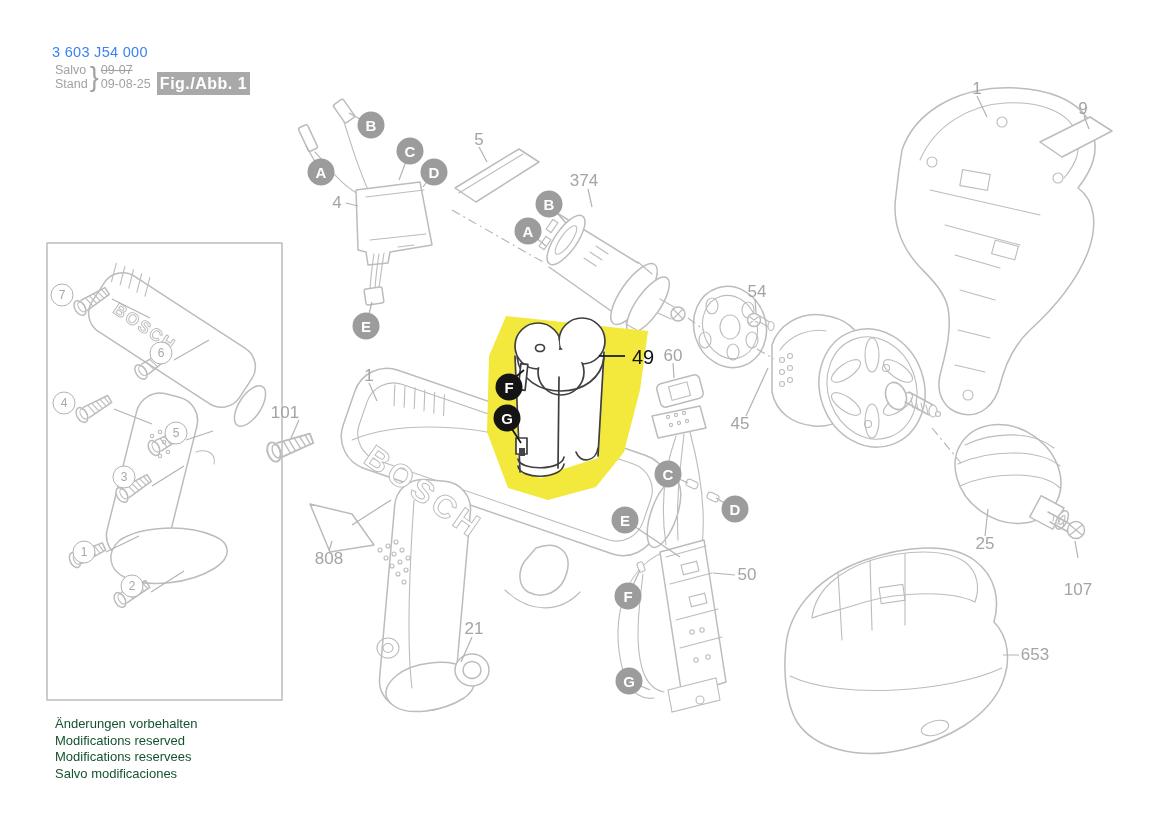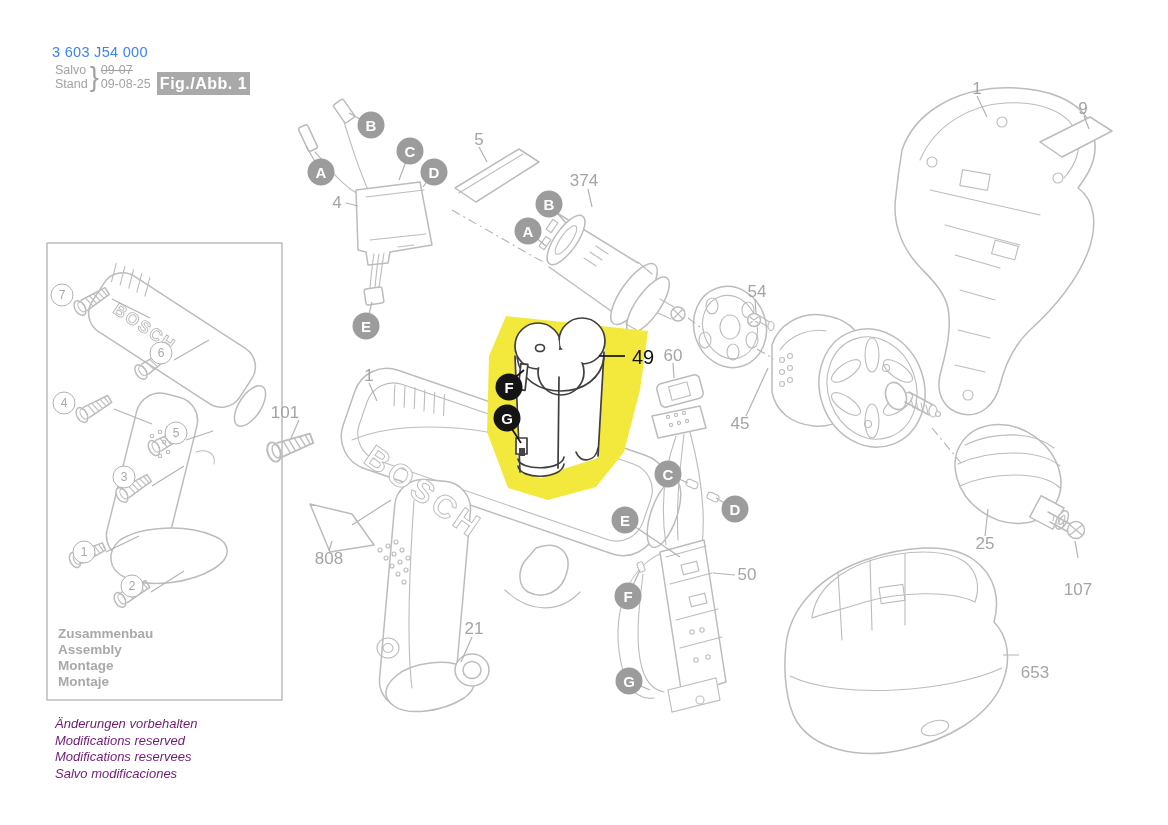--- a/index.html
+++ b/index.html
@@ -26,21 +26,21 @@
        background:#fff;font-size:12px;line-height:21px;text-align:center;transform:translate(-50%,-50%);}
   #partnum{position:absolute;left:52px;top:44px;font-size:14.5px;color:#3b82f6;letter-spacing:.3px;}
   #standissue{position:absolute;left:55px;top:62px;display:flex;align-items:center;color:#a2a2a2;font-size:12.5px;}
   #standissue .lbls{line-height:13.5px;}
   #standissue .brace{font-size:27px;transform:scaleY(1.05);margin:0 2px;color:#a2a2a2;}
   #standissue .dates{line-height:13.5px;}
   .strike{text-decoration:line-through;}
   #figbox{position:absolute;left:157px;top:72px;width:93px;height:23px;background:#a9a9a9;color:#fff;
           font-weight:bold;font-size:16px;line-height:23px;text-align:center;letter-spacing:.5px;}
   #panelcap{position:absolute;left:58px;top:626px;font-size:13.5px;font-weight:bold;color:#a9a9a9;line-height:16px;}
-  #footer{position:absolute;left:55px;top:716px;font-size:13px;color:#701a75;line-height:16.5px;font-style:italic;}
+  #footer{position:absolute;left:55px;top:716px;font-size:13px;color:#14532d;line-height:16.5px;}
 </style>
 </head>
 <body>
 
 <div id="stage">
 
 <svg width="1168" height="825" viewBox="0 0 1168 825">
   <defs>
     <g id="screw-sm">
       <ellipse cx="0" cy="0" rx="5" ry="8" class="w ln"></ellipse>
@@ -314,26 +314,20 @@
     <div>Stand</div>
   </div>
   <div class="brace">}</div>
   <div class="dates">
     <div><span class="strike">09-07</span></div>
     <div>09-08-25</div>
   </div>
 </div>
 <div id="figbox">Fig./Abb. 1</div>
 
-<div id="panelcap">
-  <div>Zusammenbau</div>
-  <div>Assembly</div>
-  <div>Montage</div>
-  <div>Montaje</div>
-</div>
 <div id="footer">
   <div>Änderungen vorbehalten</div>
   <div>Modifications reserved</div>
   <div>Modifications reservees</div>
   <div>Salvo modificaciones</div>
 </div>
 
 <div class="num" style="left:62px;top:295px">7</div>
 <div class="num" style="left:161px;top:353px">6</div>
 <div class="num" style="left:64px;top:403px">4</div>
@@ -365,16 +359,16 @@
 <div class="plabel" style="left:673px;top:356px">60</div>
 <div class="plabel" style="left:740px;top:424px">45</div>
 <div class="plabel" style="left:747px;top:575px">50</div>
 <div class="plabel" style="left:285px;top:413px">101</div>
 <div class="plabel" style="left:329px;top:559px">808</div>
 <div class="plabel" style="left:474px;top:629px">21</div>
 <div class="plabel" style="left:977px;top:89px">1</div>
 <div class="plabel" style="left:1083px;top:109px">9</div>
 <div class="plabel" style="left:985px;top:544px">25</div>
 <div class="plabel" style="left:1078px;top:590px">107</div>
-<div class="plabel" style="left:1035px;top:673px">653</div>
+<div class="plabel" style="left:1035px;top:655px">653</div>
 <div class="plabel p49" style="left:643px;top:357px">49</div>
 
 </div>
 
 </body></html>

